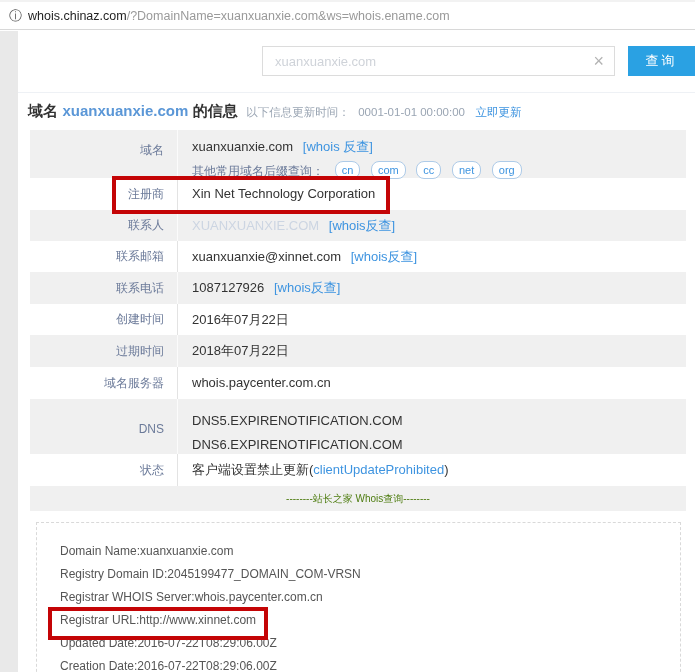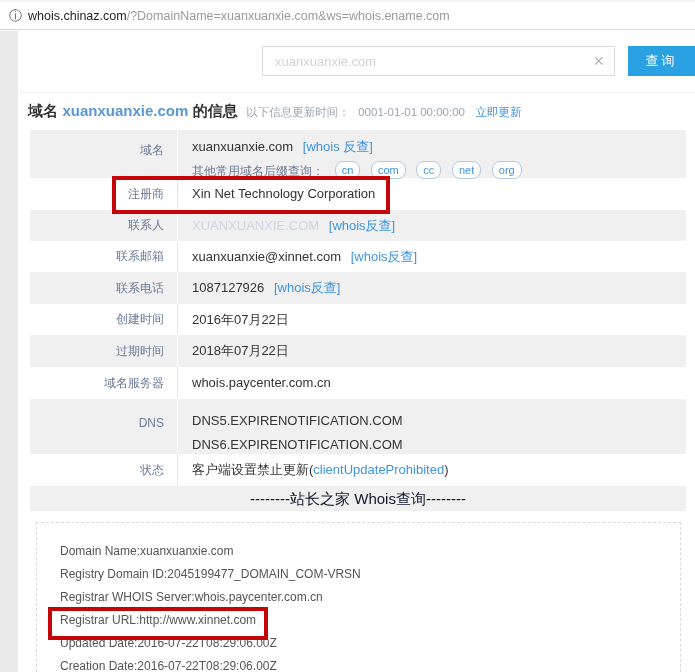--- a/index.html
+++ b/index.html
@@ -63,34 +63,34 @@
   .row.single .cell-value { line-height:32px; height:32px; }
   .r-contact, .r-email, .r-created { height:31px !important; }
   .r-contact .cell-label, .r-contact .cell-value,
   .r-email .cell-label, .r-email .cell-value,
   .r-created .cell-label, .r-created .cell-value { line-height:31px !important; height:31px !important; }
 
   .r-domain { height:48px; }
   .r-domain .cell-label { padding-top:8px; line-height:24px; }
   .r-domain .cell-value { padding-top:5px; line-height:24px; }
   .r-dns { height:55px; }
-  .r-dns .cell-label { padding-top:12px; line-height:24px; }
+  .r-dns .cell-label { padding-top:18px; line-height:24px; }
   .r-dns .cell-value { padding-top:10px; line-height:24px; }
 
   .blue-link { color:#3e94e0; text-decoration:none; cursor:pointer; }
   .val-link { margin-left:6px; }
   .ghost-text { color:#ccd5e2; }
   .suffix-label { font-size:12px; color:#6b7a99; }
   .chip {
     display:inline-block; font-size:11px; color:#3e94e0; background:#fff;
     border:1px solid #aecbe8; border-radius:8px; padding:1px 6px; margin-left:7px;
     line-height:14px; cursor:pointer; vertical-align:1px;
   }
   .divider-row { height:25px; background:#f0f0f0; text-align:center; }
-  .divider-row span { font-size:15px; color:#0f172a; line-height:25px; }
+  .divider-row span { font-size:10px; color:#4d7c0f; line-height:25px; }
 
   
   .raw-box {
     position:absolute; left:36px; top:522px; width:645px; height:160px;
     border:1px dashed #d9d9d9; padding:17px 0 0 23px; background:#fff;
   }
   .raw-line { font-size:12px; color:#555; line-height:23px; white-space:nowrap; }
 
   
   .anno { position:absolute; border:4px solid #c40406; z-index:10; pointer-events:none; }

